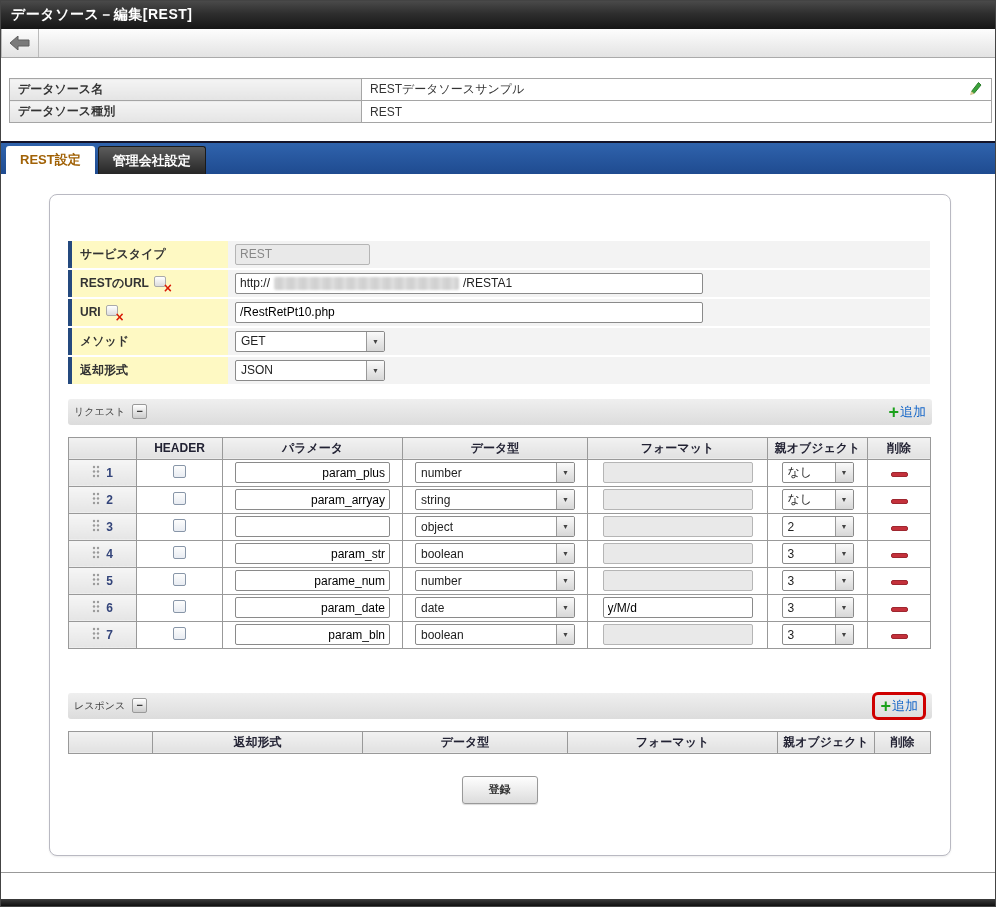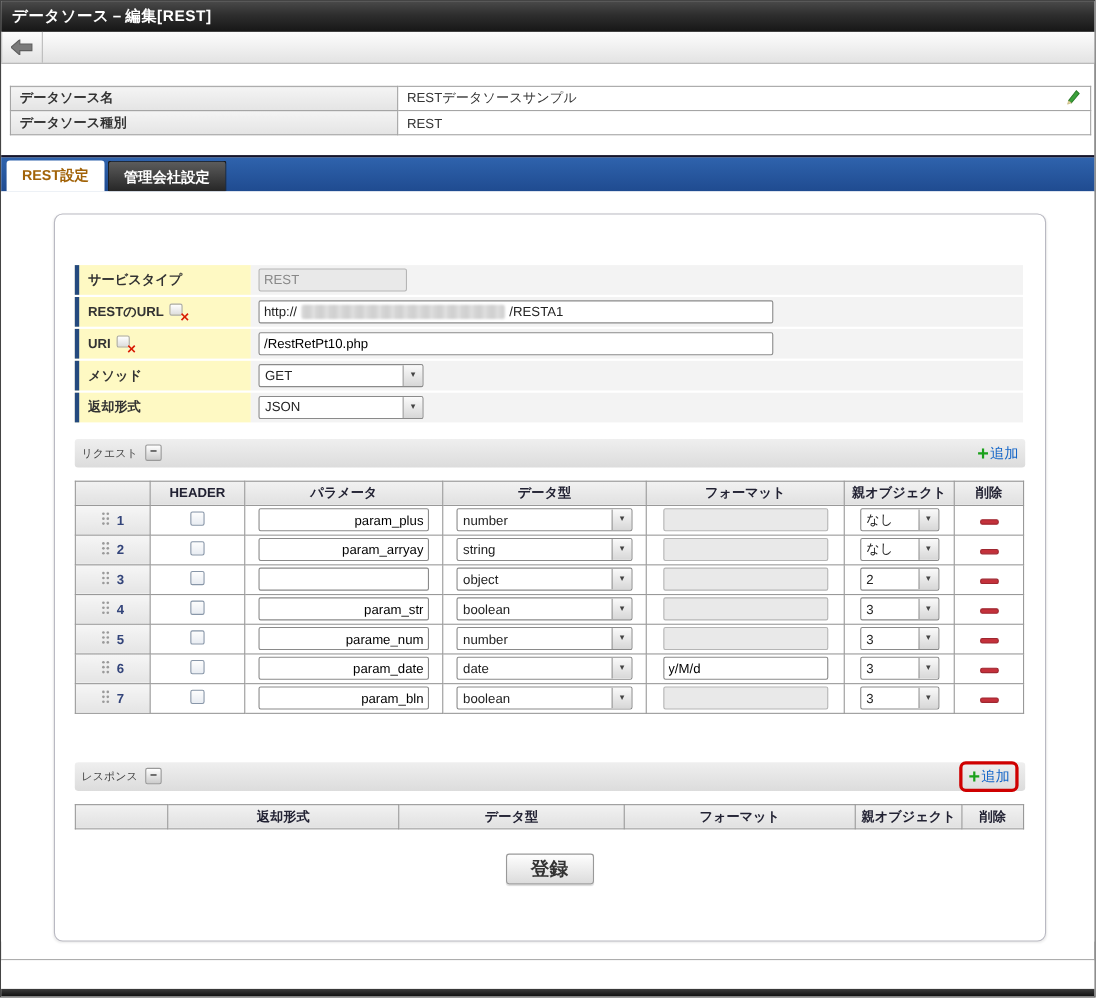--- a/index.html
+++ b/index.html
@@ -102,21 +102,21 @@
                border: 1px solid #9e2730; border-radius: 2px; cursor: pointer; }
   .req-c1 { width: 68px; } .req-c2 { width: 86px; } .req-c3 { width: 180px; } .req-c4 { width: 185px; }
   .req-c5 { width: 180px; } .req-c6 { width: 100px; } .req-c7 { width: 63px; }
   .res-c1 { width: 84px; } .res-c2 { width: 210px; } .res-c3 { width: 205px; } .res-c4 { width: 210px; }
   .res-c5 { width: 97px; } .res-c6 { width: 56px; }
   .cell-input { width: 155px; text-align: right; } .fmt-input { width: 150px; }
 
   
   .submit-row { display: flex; justify-content: center; margin-top: 22px; }
   .submit-btn { min-width: 76px; height: 28px; border: 1px solid #999; border-radius: 3px;
-                background: linear-gradient(#fefefe, #dcdcdc); font-size: 17px; font-weight: bold;
+                background: linear-gradient(#fefefe, #dcdcdc); font-size: 11px; font-weight: bold;
                 color: #333; font-family: "Liberation Sans", sans-serif; cursor: pointer;
                 box-shadow: 0 1px 1px rgba(0,0,0,.15); padding: 0 22px; }
 
   
   .content-end { border-top: 1px solid #999; margin-top: 16px; }
   .footer-strip { height: 27px; background: #fff; }
   .bottom-bar { height: 7px; background: linear-gradient(#3c3c3c, #101010); }
 </style>
 </head>
 <body>

